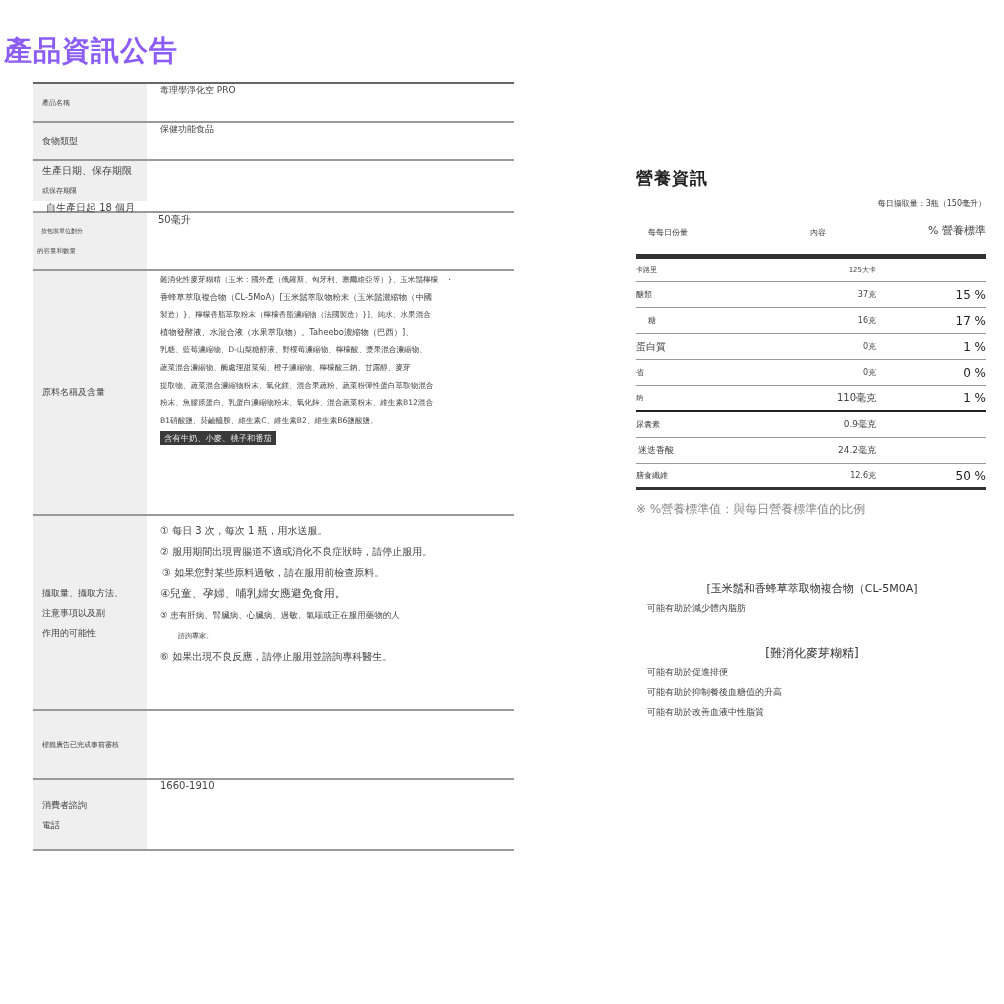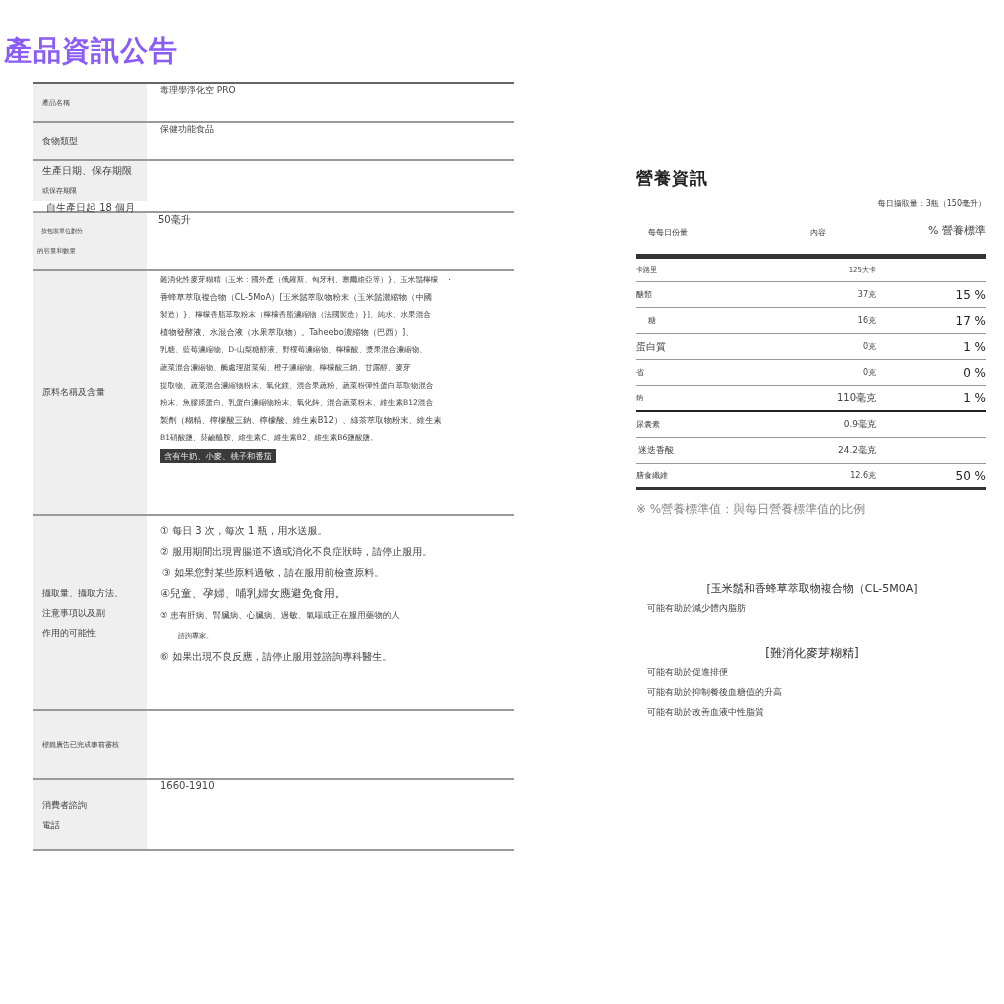--- a/index.html
+++ b/index.html
@@ -113,21 +113,20 @@
     </div>
     <div class="info-value ingredients">
       <p style="font-size:7.6px">難消化性麥芽糊精（玉米：國外產（俄羅斯、匈牙利、塞爾維亞等）}、玉米鬚檸檬　・</p>
       <p>香蜂草萃取複合物（CL-5MoA）[玉米鬚萃取物粉末（玉米鬚濃縮物（中國</p>
       <p style="font-size:7.6px">製造）}、檸檬香脂萃取粉末（檸檬香脂濃縮物（法國製造）}]、純水、水果混合</p>
       <p>植物發酵液、水混合液（水果萃取物）。Taheebo濃縮物（巴西）]、</p>
       <p style="font-size:7.6px">乳糖、藍莓濃縮物、D-山梨糖醇液、野櫻莓濃縮物、檸檬酸、漿果混合濃縮物、</p>
       <p style="font-size:7.6px">蔬菜混合濃縮物、酶處理甜菜菊、橙子濃縮物、檸檬酸三鈉、甘露醇、麥芽</p>
       <p style="font-size:7.6px"> 提取物、蔬菜混合濃縮物粉末、氧化鎂、混合果蔬粉、蔬菜粉彈性蛋白萃取物混合</p>
       <p style="font-size:7.6px">粉末、魚膠原蛋白、乳蛋白濃縮物粉末、氧化鋅、混合蔬菜粉末、維生素B12混合</p>
-      <p>製劑（糊精、檸檬酸三鈉、檸檬酸、維生素B12）、綠茶萃取物粉末、維生素</p>
       <p style="font-size:7.6px">B1硝酸鹽、菸鹼醯胺、維生素C、維生素B2、維生素B6鹽酸鹽。</p>
       <div><span class="allergen">含有牛奶、小麥、桃子和番茄</span></div>
     </div>
   </div>
 
   <div class="info-row r7">
     <div class="info-label">
       <span class="sm lbl-line">攝取量、攝取方法、</span>
       <span class="sm lbl-line">注意事項以及副</span>
       <span class="sm lbl-line">作用的可能性</span>

